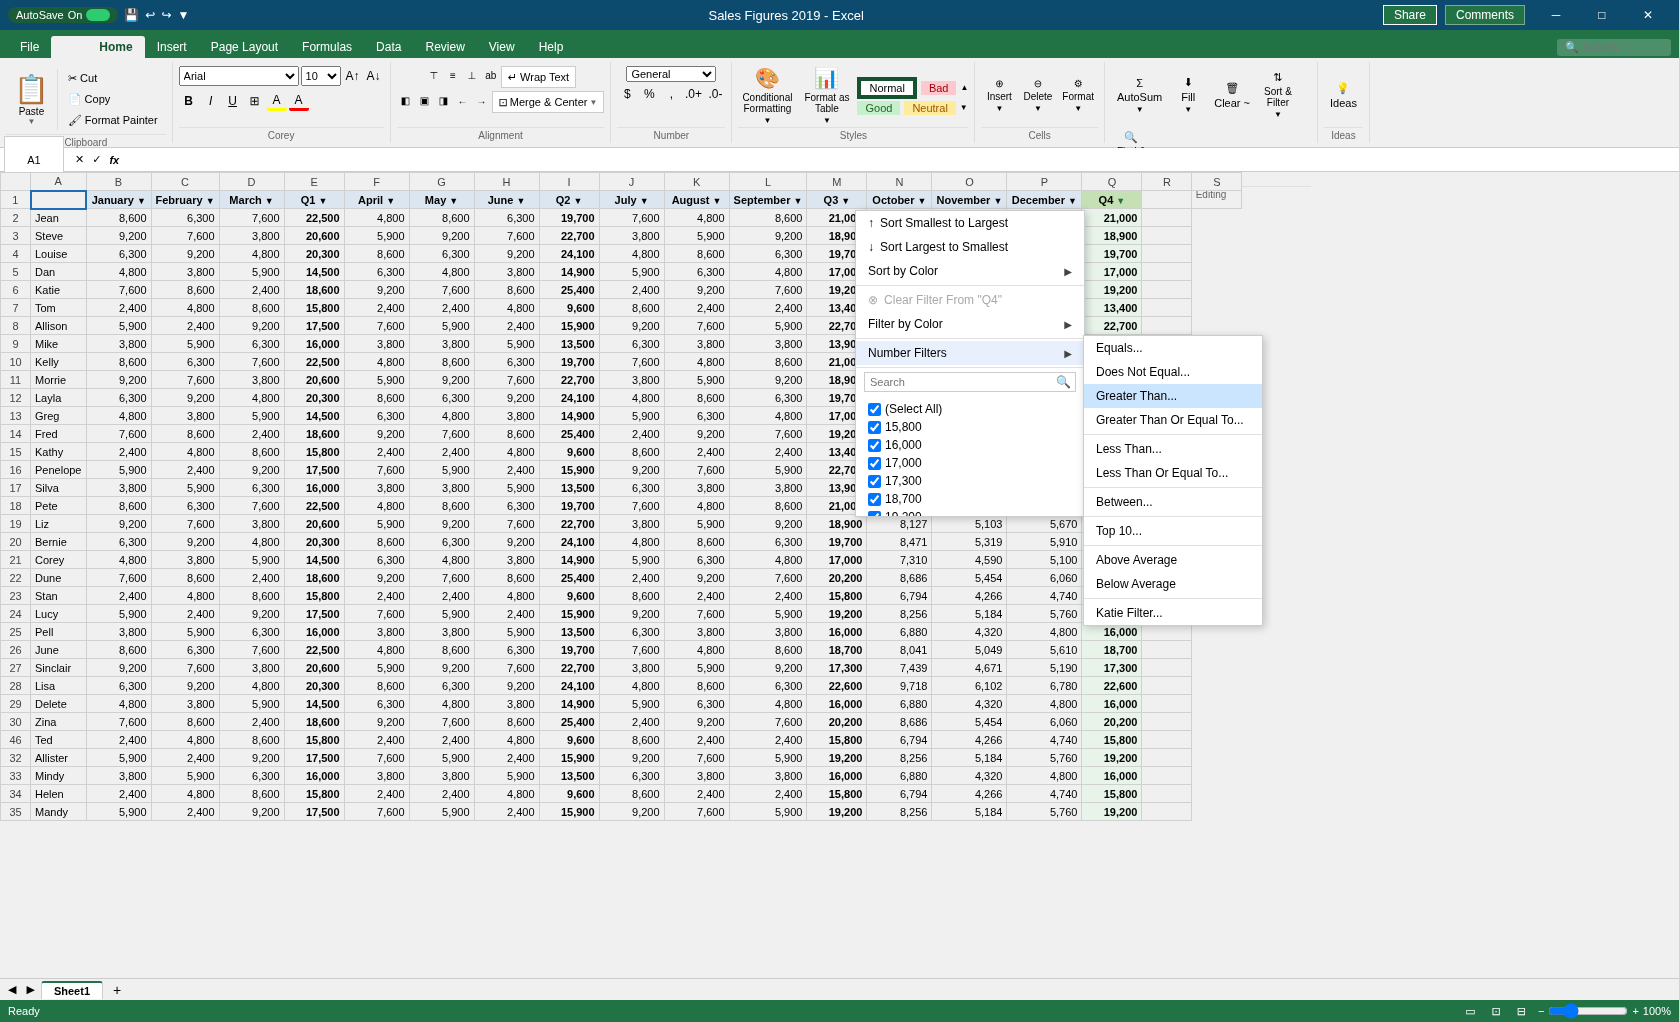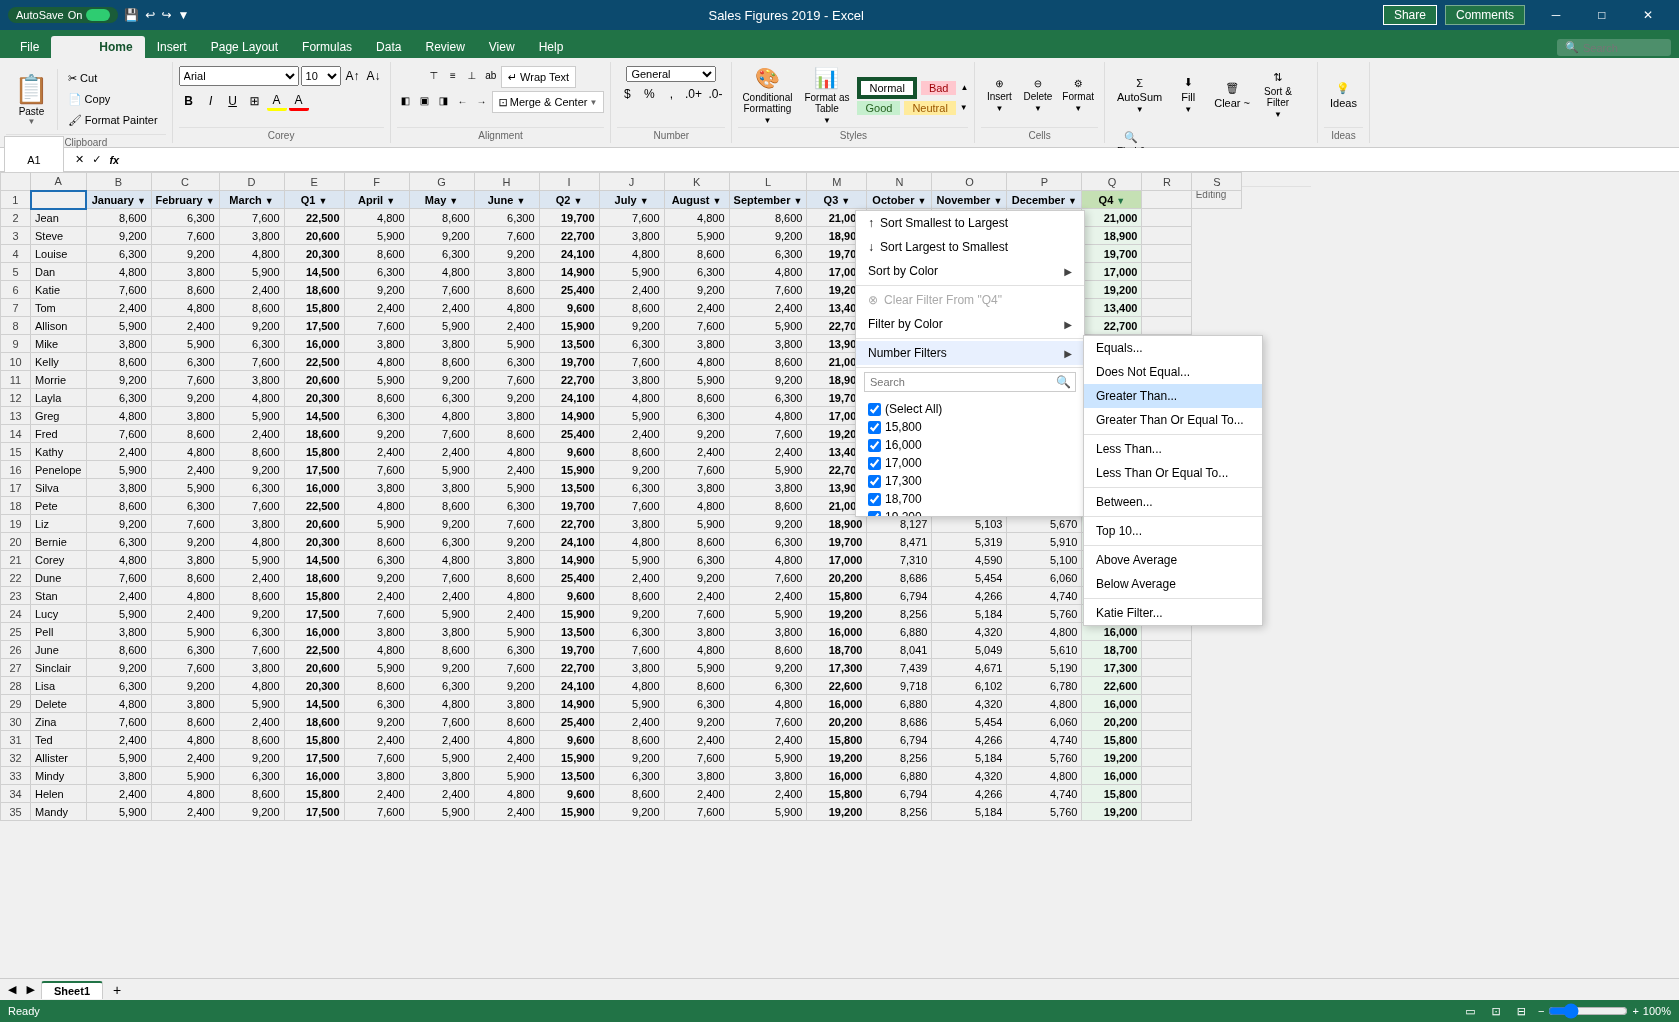--- a/index.html
+++ b/index.html
@@ -1280,21 +1280,21 @@
               <td>9,200</td>
               <td>7,600</td>
               <td style="font-weight: bold;">20,200</td>
               <td>8,686</td>
               <td>5,454</td>
               <td>6,060</td>
               <td style="background: rgb(232, 244, 234); font-weight: bold;">20,200</td>
               <td></td>
             </tr>
             <tr>
-              <td class="row-num">31</td>
+              <td class="row-num">46</td>
               <td class="name-cell">Ted</td>
               <td>2,400</td>
               <td>4,800</td>
               <td>8,600</td>
               <td style="font-weight: bold;">15,800</td>
               <td>2,400</td>
               <td>2,400</td>
               <td>4,800</td>
               <td style="font-weight: bold;">9,600</td>
               <td>8,600</td>

